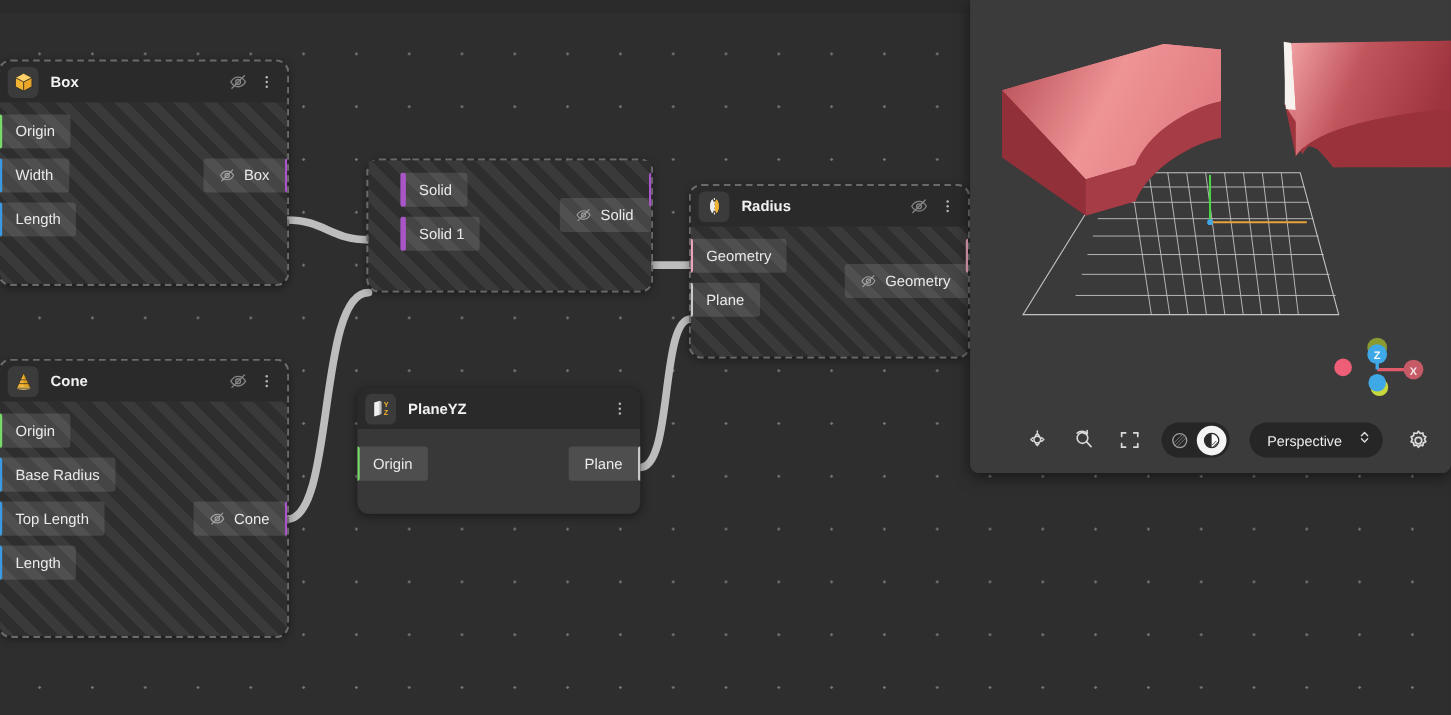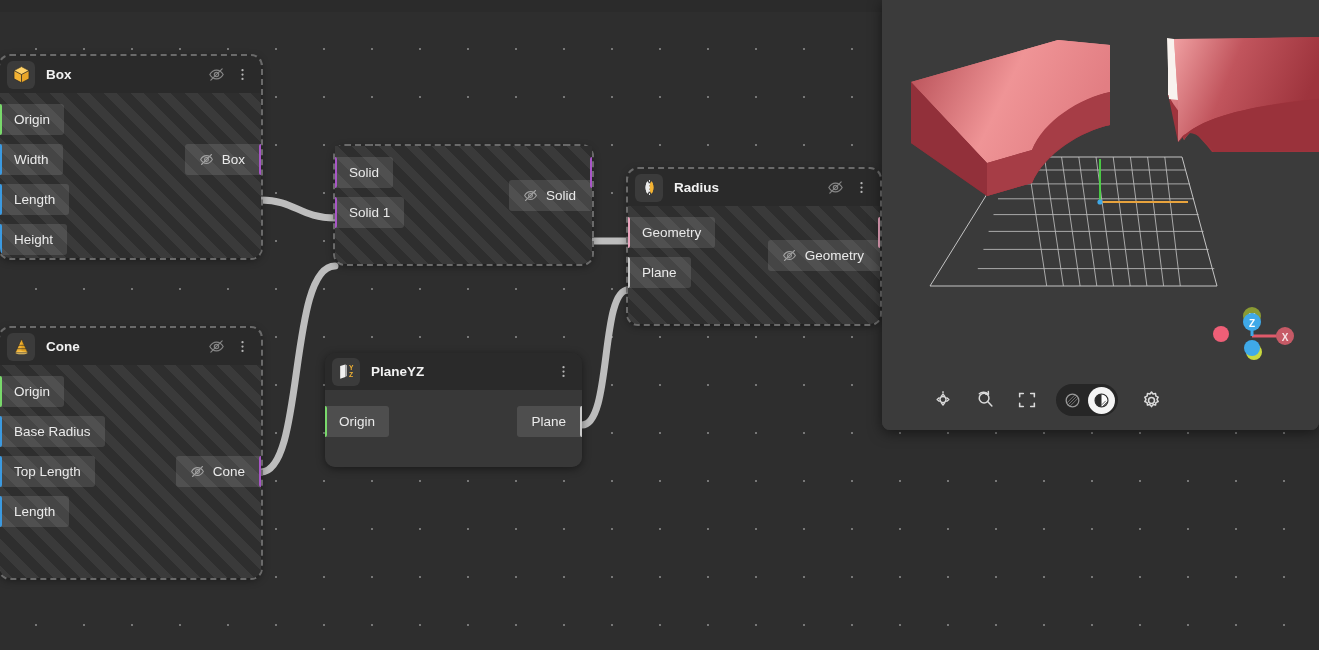--- a/index.html
+++ b/index.html
@@ -231,24 +231,20 @@
             </svg>
           </span>
           <span>Box</span>
           <span class="port right" style="background:#a855c7"></span>
         </span>
       </div>
       <div class="row">
         <span class="port left" style="background:#3b9ae1"></span>
         <span class="pill in">Length</span>
       </div>
-      <div class="row">
-        <span class="port left" style="background:#3b9ae1"></span>
-        <span class="pill in">Height</span>
-      </div>
     </div>
   </div>
 
   <div class="node selected" id="node-cone" style="left:0px; top:316px; width:261px;">
     <div class="node-header">
       <span class="node-icon">
         <svg width="19" height="19" viewBox="0 0 24 24">
           <path d="M12 2.5 L20 20 L4 20 Z" fill="#f2b233"></path>
           <path d="M12 2.5 L20 20 L12 20 Z" fill="#e0a01f"></path>
           <ellipse cx="12" cy="20" rx="8" ry="1.9" fill="#ffd166"></ellipse>
@@ -297,21 +293,21 @@
         </span>
       </div>
       <div class="row">
         <span class="port left" style="background:#3b9ae1"></span>
         <span class="pill in">Length</span>
       </div>
     </div>
   </div>
 
   <div class="node selected" id="node-solid-difference" style="left:335px; top:134px; width:257px;">
-    <div class="node-body" style="height:118px;">
+    <div class="node-body" style="height:118px;padding-left:32px;">
       <div class="row">
         <span class="port left" style="background:#a855c7"></span>
         <span class="pill in">Solid</span>
         <span class="pill out" style="margin-top:46px;">
           <span class="eye">
             <svg width="15" height="15" viewBox="0 0 24 24" fill="none" stroke="#d4d4d4" stroke-width="1.7" stroke-linecap="round">
               <path d="M2.6 12 C5 7.8 8.3 5.8 12 5.8 C15.7 5.8 19 7.8 21.4 12 C19 16.2 15.7 18.2 12 18.2 C8.3 18.2 5 16.2 2.6 12 Z"></path>
               <circle cx="12" cy="12" r="3.1"></circle>
                 <path d="M4 20 L20 4"></path>
             </svg>
@@ -576,20 +572,29 @@
           <path d="M12 3.8 A8.2 8.2 0 0 0 12 20.2 Z" fill="#2b2b2b"></path>
           <g stroke="#2b2b2b" stroke-width="0.9">
             <path d="M13 19.9 L19.9 13"></path>
               <path d="M15 19 L19 15"></path>
               <path d="M12.4 17.4 L17.4 12.4"></path>
           </g>
         </svg>
       </span>
     </span>
 
+    <span class="persp">
+      <span class="persp-label">Perspective</span>
+      <span>
+        <svg width="13" height="15" viewBox="0 0 12 16" fill="none" stroke="#dcdcdc" stroke-width="1.4" stroke-linecap="round" stroke-linejoin="round">
+          <path d="M3 6.5 L6 3.5 L9 6.5"></path>
+            <path d="M3 9.5 L6 12.5 L9 9.5"></path>
+        </svg>
+      </span>
+    </span>
 
     <span class="tb-icon gear">
       <svg width="23" height="23" viewBox="0 0 24 24" fill="none" stroke="#e8e8e8" stroke-width="1.6" stroke-linejoin="round">
         <circle cx="12" cy="12" r="3.1"></circle>
         <path d="M12 3.2 L13.6 5.3 L16.2 4.8 L16.6 7.4 L19 8.5 L17.7 10.8 L19 13.1 L16.6 14.2 L16.2 16.8 L13.6 16.3 L12 18.4 L10.4 16.3 L7.8 16.8 L7.4 14.2 L5 13.1 L6.3 10.8 L5 8.5 L7.4 7.4 L7.8 4.8 L10.4 5.3 Z"></path>
       </svg>
     </span>
   </div>
 </div>
 

